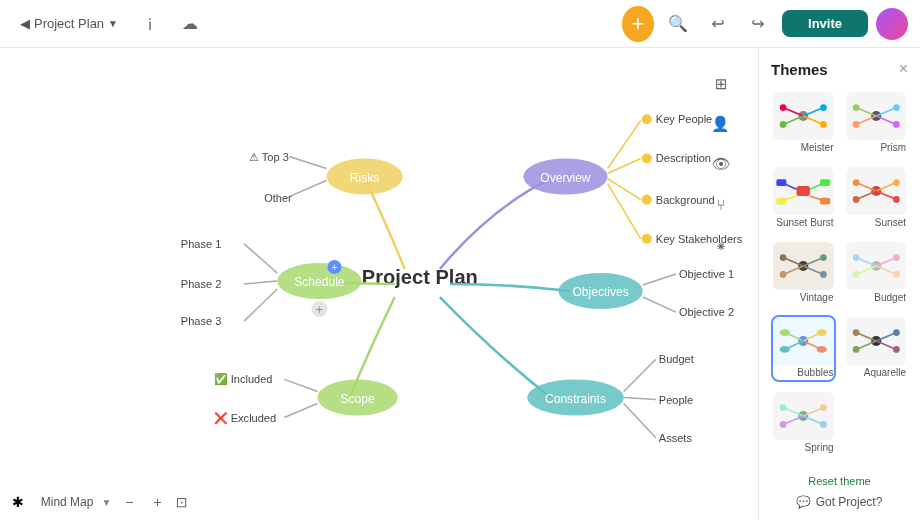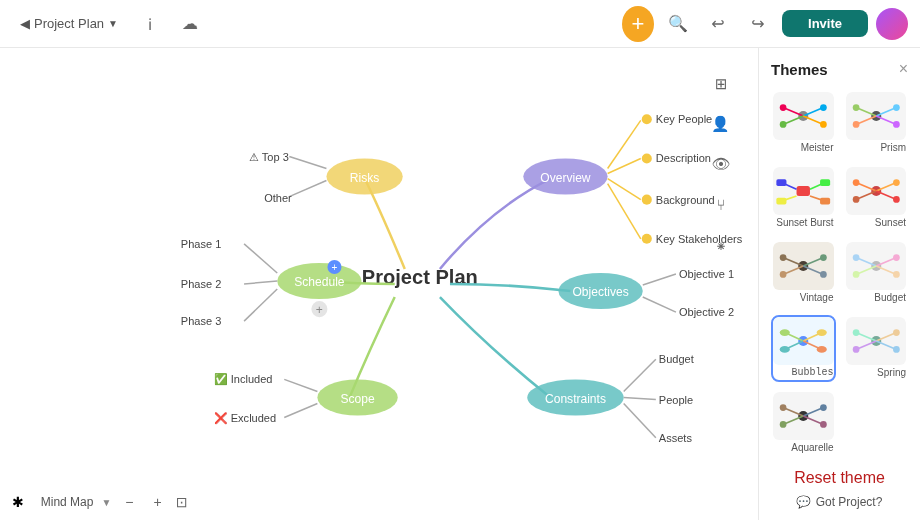--- a/index.html
+++ b/index.html
@@ -47,24 +47,24 @@
       position: absolute; top: 48px; right: 0; width: 162px; bottom: 0;
       background: #fff; border-left: 1px solid #e8e8e8;
       overflow-y: auto; padding: 12px;
       z-index: 20;
     }
     .themes-header { display: flex; align-items: center; justify-content: space-between; margin-bottom: 12px; }
     .themes-title { font-size: 15px; font-weight: 600; color: #222; }
     .close-btn { cursor: pointer; color: #999; font-size: 16px; }
     .themes-grid { display: grid; grid-template-columns: 1fr 1fr; gap: 8px; }
     .theme-item { cursor: pointer; border-radius: 8px; overflow: hidden; border: 2px solid transparent; }
-    .theme-item.active { border-color: #5c8fff; font-family: Liberation Mono, monospace; }
+    .theme-item.active { border-color: #5c8fff; }
     .theme-preview { width: 100%; height: 48px; border-radius: 6px; display: flex; align-items: center; justify-content: center; overflow: hidden; }
     .theme-name { font-size: 10px; color: #555; text-align: right; margin-top: 2px; padding-bottom: 2px; }
-    .reset-theme { color: #b91c1c; font-size: 16px; text-align: center; cursor: pointer; margin-top: 12px; }
+    .reset-theme { color: #15803d; font-size: 11px; text-align: center; cursor: pointer; margin-top: 18px; }
     .feedback-bar { display: flex; align-items: center; gap: 4px; font-size: 12px; color: #555; cursor: pointer; justify-content: center; margin-top: 8px; }
 
     
     .side-icons {
       position: absolute; right: 175px; top: 60px;
       display: flex; flex-direction: column; gap: 8px; padding: 8px;
       z-index: 15;
     }
     .side-icon-btn { width: 32px; height: 32px; border-radius: 6px; display: flex; align-items: center; justify-content: center; cursor: pointer; color: #666; font-size: 15px; }
   </style>
@@ -321,50 +321,50 @@
           <ellipse cx="14" cy="30" rx="6" ry="4" fill="#60c0c0"></ellipse>
           <ellipse cx="58" cy="30" rx="6" ry="4" fill="#f09060"></ellipse>
         </svg>
       </div>
       <div class="theme-name">Bubbles</div>
     </div>
 
     <div class="theme-item">
       <div class="theme-preview" style="background:#f5f5f5;">
         <svg width="72" height="40" viewBox="0 0 72 40">
+          <circle cx="36" cy="20" r="6" fill="#333"></circle>
+          <line x1="36" y1="20" x2="12" y2="10" stroke="#a08060" stroke-width="2"></line>
+          <line x1="36" y1="20" x2="60" y2="10" stroke="#6080a0" stroke-width="2"></line>
+          <line x1="36" y1="20" x2="12" y2="30" stroke="#80a060" stroke-width="2"></line>
+          <line x1="36" y1="20" x2="60" y2="30" stroke="#a06080" stroke-width="2"></line>
+          <circle cx="12" cy="10" r="4" fill="#a08060"></circle>
+          <circle cx="60" cy="10" r="4" fill="#6080a0"></circle>
+          <circle cx="12" cy="30" r="4" fill="#80a060"></circle>
+          <circle cx="60" cy="30" r="4" fill="#a06080"></circle>
+        </svg>
+      </div>
+      <div class="theme-name">Aquarelle</div>
+    </div>
+
+    <div class="theme-item">
+      <div class="theme-preview" style="background:#f5f5f5;">
+        <svg width="72" height="40" viewBox="0 0 72 40">
           <circle cx="36" cy="20" r="6" fill="#7a9"></circle>
           <line x1="36" y1="20" x2="12" y2="10" stroke="#9ec" stroke-width="2"></line>
           <line x1="36" y1="20" x2="60" y2="10" stroke="#ec9" stroke-width="2"></line>
           <line x1="36" y1="20" x2="12" y2="30" stroke="#c9e" stroke-width="2"></line>
           <line x1="36" y1="20" x2="60" y2="30" stroke="#9ce" stroke-width="2"></line>
           <circle cx="12" cy="10" r="4" fill="#9ec"></circle>
           <circle cx="60" cy="10" r="4" fill="#ec9"></circle>
           <circle cx="12" cy="30" r="4" fill="#c9e"></circle>
           <circle cx="60" cy="30" r="4" fill="#9ce"></circle>
         </svg>
       </div>
       <div class="theme-name">Spring</div>
     </div>
 
-    <div class="theme-item">
-      <div class="theme-preview" style="background:#f5f5f5;">
-        <svg width="72" height="40" viewBox="0 0 72 40">
-          <circle cx="36" cy="20" r="6" fill="#333"></circle>
-          <line x1="36" y1="20" x2="12" y2="10" stroke="#a08060" stroke-width="2"></line>
-          <line x1="36" y1="20" x2="60" y2="10" stroke="#6080a0" stroke-width="2"></line>
-          <line x1="36" y1="20" x2="12" y2="30" stroke="#80a060" stroke-width="2"></line>
-          <line x1="36" y1="20" x2="60" y2="30" stroke="#a06080" stroke-width="2"></line>
-          <circle cx="12" cy="10" r="4" fill="#a08060"></circle>
-          <circle cx="60" cy="10" r="4" fill="#6080a0"></circle>
-          <circle cx="12" cy="30" r="4" fill="#80a060"></circle>
-          <circle cx="60" cy="30" r="4" fill="#a06080"></circle>
-        </svg>
-      </div>
-      <div class="theme-name">Aquarelle</div>
-    </div>
-
   </div>
   <div class="reset-theme">Reset theme</div>
   <div class="feedback-bar">
     <span>💬</span>
     <span>Got Project?</span>
   </div>
 </div>
 
 </body></html>

